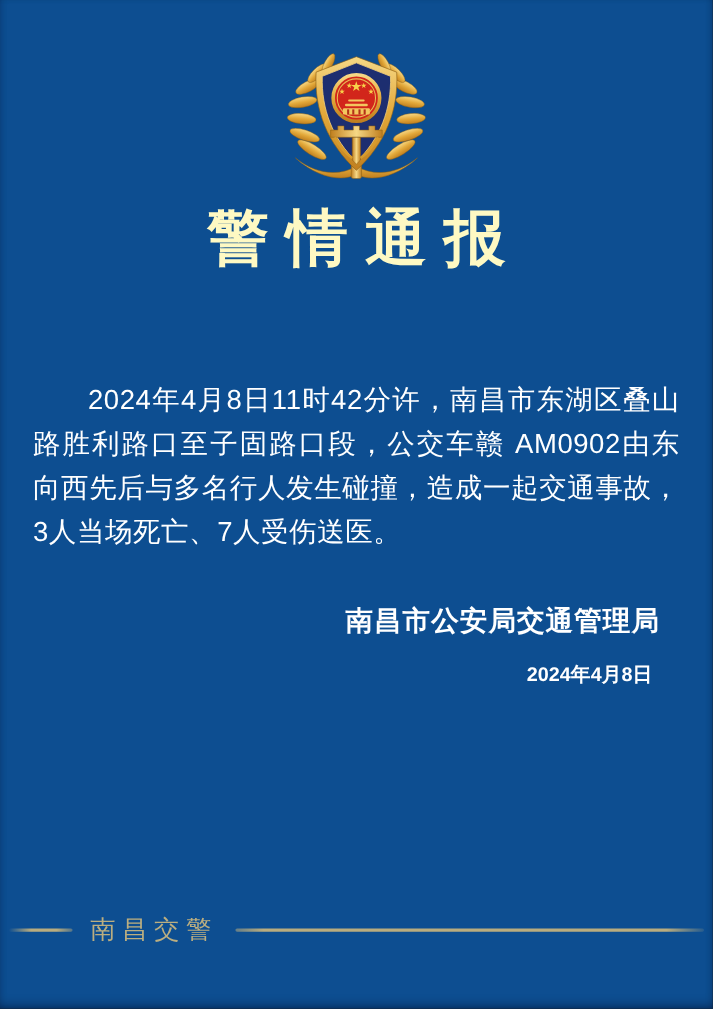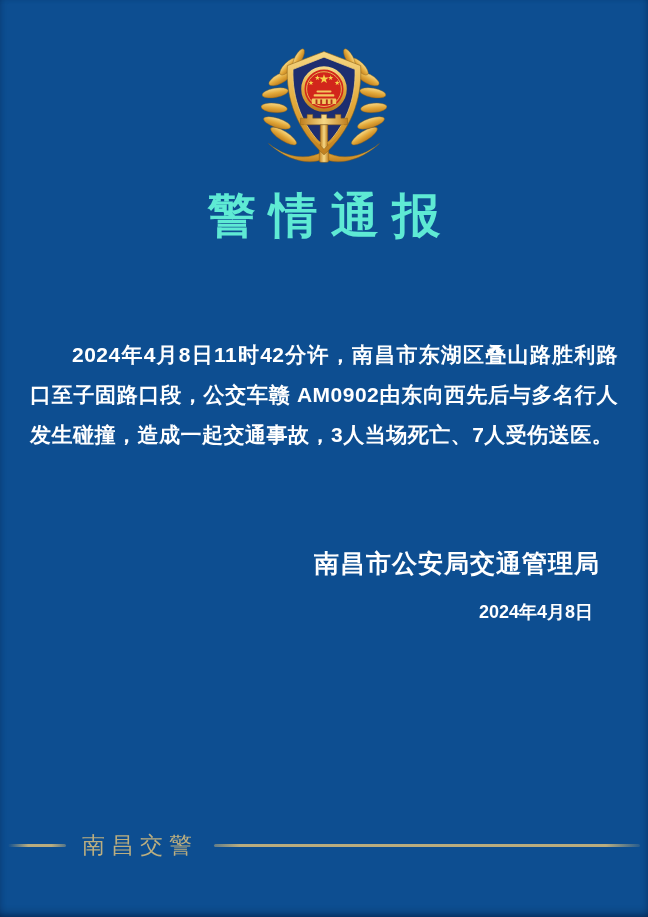--- a/index.html
+++ b/index.html
@@ -20,43 +20,43 @@
   }
   .emblem{
     display:block;
     margin:44px auto 0;
     width:126px;
     height:124px;
   }
   .title{
     margin-top:22px;
     text-align:center;
-    color:#5eead4;
-    font-family:Liberation Sans, sans-serif;
+    color:#fef9c3;
+    font-family:Liberation Mono, monospace;
     font-weight:bold;
-    font-size:48px;
+    font-size:56px;
     letter-spacing:0.28em;
     padding-left:0.28em; 
     line-height:1.1;
   }
   .body-text{
     margin:92px 30px 0 30px;
     color:#ffffff;
   }
   .body-text p{
     margin:0;
-    font-size:21px;
-    font-weight:bold;
+    font-size:25px;
+    font-weight:normal;
     line-height:40px;
     text-indent:2em;
     text-align:justify;
     letter-spacing:0.5px;
   }
   .signature{
-    margin-top:92px;
+    margin-top:44px;
     text-align:right;
     padding-right:48px;
     color:#ffffff;
     font-size:25px;
     font-weight:bold;
     letter-spacing:1px;
     padding-left:25px;
   }
   .date{
     margin-top:20px;

